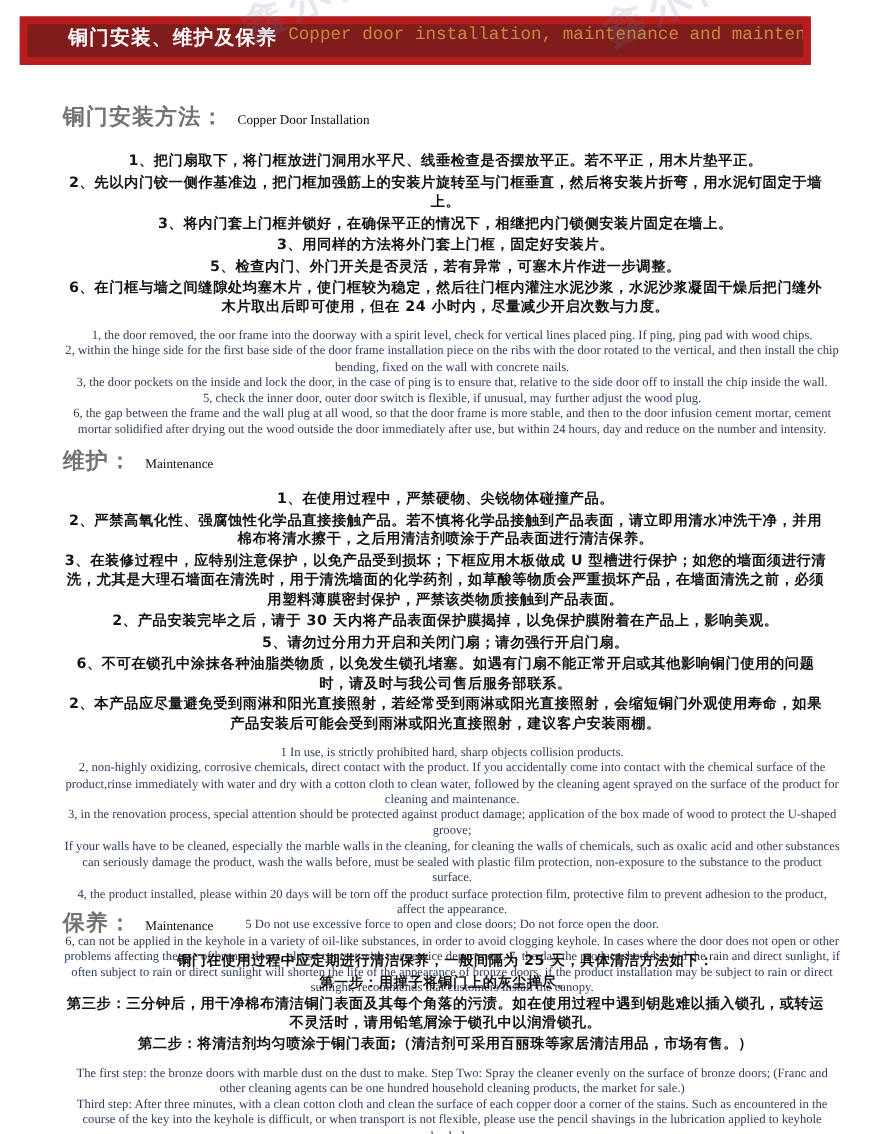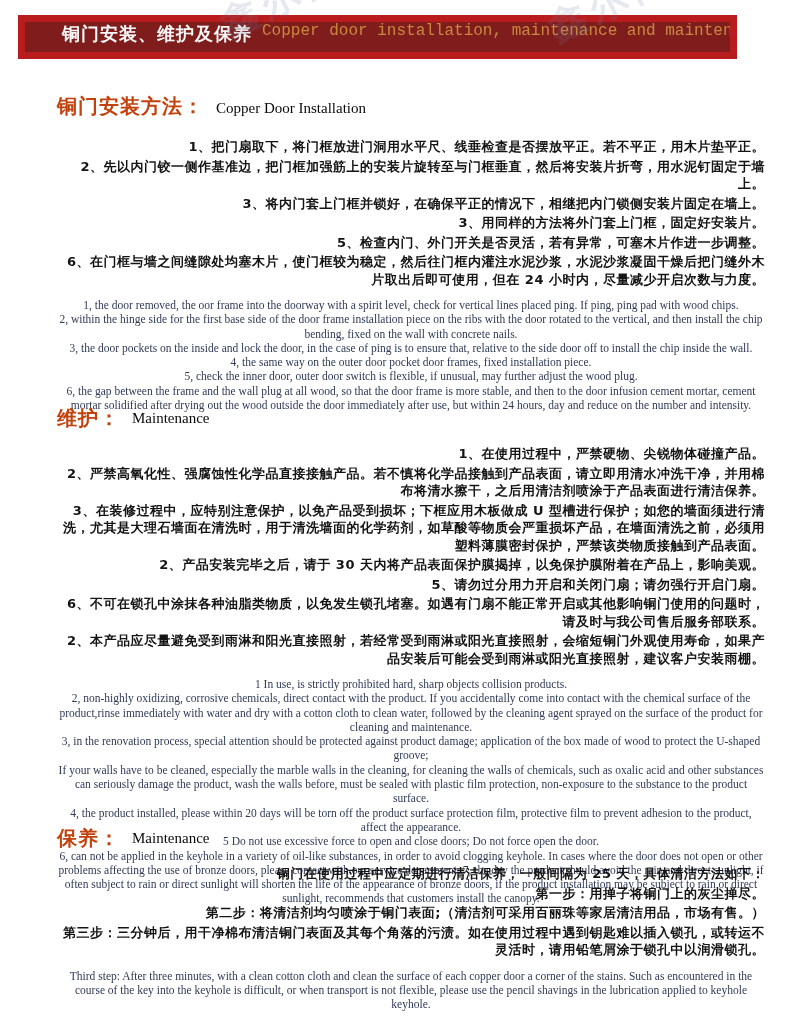--- a/index.html
+++ b/index.html
@@ -33,36 +33,36 @@
     white-space:nowrap;
   }
   .wm-1 { left:212px; top:4px; }
   .wm-2 { left:540px; top:8px; }
   
   .section { position:absolute; left:57px; width:708px; }
   #sec-install { top:93px; }
   #sec-maint   { top:405px; }
   #sec-care    { top:825px; }
   .sec-head { display:flex; align-items:baseline; margin:0 0 18px 0; }
-  #sec-maint .sec-head, #sec-care .sec-head { margin-bottom:13px;align-items:center; }
+  #sec-maint .sec-head, #sec-care .sec-head { margin-bottom:13px; }
   .sec-zh {
     font-family:"DejaVu Sans", sans-serif; font-weight:bold;
-    font-size:20px; color:#c2410c; letter-spacing:1px;
+    font-size:20px; color:#737373; letter-spacing:1px;
   }
   .sec-en {
-    font-family:"Liberation Serif", serif; font-size:15px;
+    font-family:"Liberation Serif", serif; font-size:12px;
     color:#0a0a0a; margin-left:12px;
   }
   
   .cn { margin:0 0 10px 0; }
   .cn p {
-    margin:0 0 2px 0;
+    margin:0 12px 2px 0;
     font-family:"DejaVu Sans", sans-serif; font-weight:bold;
     font-size:13px; line-height:17.5px; letter-spacing:0.5px;
-    color:#141414; text-align:right;
+    color:#141414; text-align:center;
   }
   
   .en { margin:0; }
   .en p {
     margin:0;
     font-family:"Liberation Serif", serif;
     font-size:11.5px; line-height:14.3px;
     color:#2f3a56; text-align:center;
   }
 </style>
@@ -89,21 +89,20 @@
         <p>2、先以内门铰一侧作基准边，把门框加强筋上的安装片旋转至与门框垂直，然后将安装片折弯，用水泥钉固定于墙上。</p>
         <p>3、将内门套上门框并锁好，在确保平正的情况下，相继把内门锁侧安装片固定在墙上。</p>
         <p>3、用同样的方法将外门套上门框，固定好安装片。</p>
         <p>5、检查内门、外门开关是否灵活，若有异常，可塞木片作进一步调整。</p>
         <p>6、在门框与墙之间缝隙处均塞木片，使门框较为稳定，然后往门框内灌注水泥沙浆，水泥沙浆凝固干燥后把门缝外木片取出后即可使用，但在 24 小时内，尽量减少开启次数与力度。</p>
       </div>
     <div class="en">
         <p>1, the door removed, the oor frame into the doorway with a spirit level, check for vertical lines placed ping. If ping, ping pad with wood chips.</p>
         <p>2, within the hinge side for the first base side of the door frame installation piece on the ribs with the door rotated to the vertical, and then install the chip bending, fixed on the wall with concrete nails.</p>
         <p>3, the door pockets on the inside and lock the door, in the case of ping is to ensure that, relative to the side door off to install the chip inside the wall.</p>
-        <p>4, the same way on the outer door pocket door frames, fixed installation piece.</p>
         <p>5, check the inner door, outer door switch is flexible, if unusual, may further adjust the wood plug.</p>
         <p>6, the gap between the frame and the wall plug at all wood, so that the door frame is more stable, and then to the door infusion cement mortar, cement mortar solidified after drying out the wood outside the door immediately after use, but within 24 hours, day and reduce on the number and intensity.</p>
       </div>
   </div>
 
   <div class="section" id="sec-maint">
     <div class="sec-head">
       <span class="sec-zh">维护：</span>
       <span class="sec-en">Maintenance</span>
     </div>
@@ -128,21 +127,22 @@
   </div>
 
   <div class="section" id="sec-care">
     <div class="sec-head">
       <span class="sec-zh">保养：</span>
       <span class="sec-en">Maintenance</span>
     </div>
     <div class="cn">
         <p>铜门在使用过程中应定期进行清洁保养，一般间隔为 25 天，具体清洁方法如下：</p>
         <p>第一步：用掸子将铜门上的灰尘掸尽。</p>
+        <p>第三步：三分钟后，用干净棉布清洁铜门表面及其每个角落的污渍。如在使用过程中遇到钥匙难以插入锁孔，或转运不灵活时，请用铅笔屑涂于锁孔中以润滑锁孔。</p>
         <p>第二步：将清洁剂均匀喷涂于铜门表面;（清洁剂可采用百丽珠等家居清洁用品，市场有售。）</p>
-        <p>第三步：三分钟后，用干净棉布清洁铜门表面及其每个角落的污渍。如在使用过程中遇到钥匙难以插入锁孔，或转运不灵活时，请用铅笔屑涂于锁孔中以润滑锁孔。</p>
       </div>
     <div class="en">
+        <p>The first step: the bronze doors with marble dust on the dust to make. Step Two: Spray the cleaner evenly on the surface of bronze doors; (Franc and other cleaning agents can be one hundred household cleaning products, the market for sale.)</p>
         <p>Third step: After three minutes, with a clean cotton cloth and clean the surface of each copper door a corner of the stains. Such as encountered in the course of the key into the keyhole is difficult, or when transport is not flexible, please use the pencil shavings in the lubrication applied to keyhole keyhole.</p>
       </div>
   </div>
 
 </div>
 
 </body></html>

